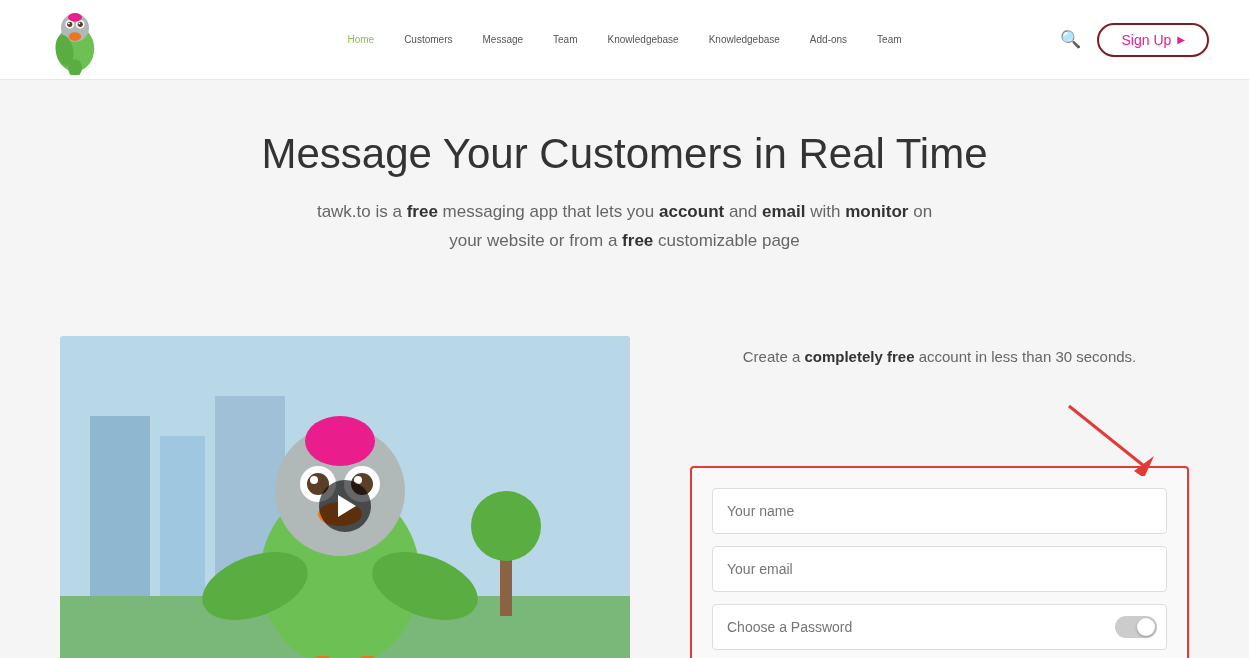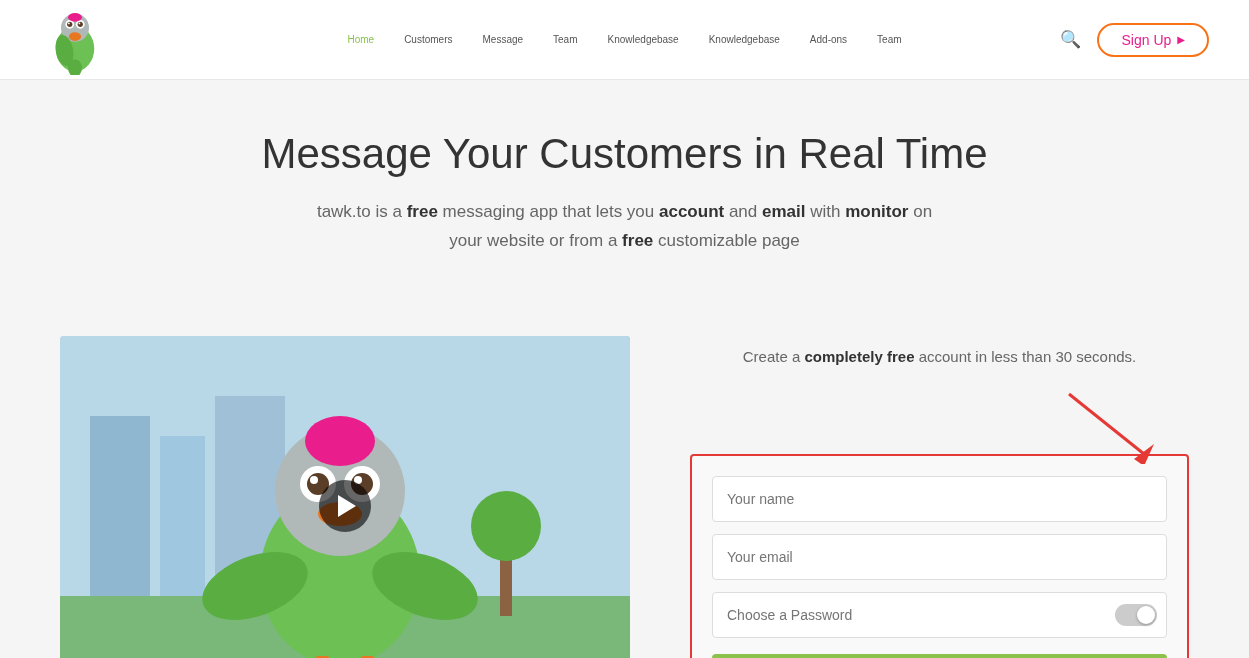--- a/index.html
+++ b/index.html
@@ -50,21 +50,21 @@
       gap: 16px;
     }
     .search-icon-btn {
       background: none;
       border: none;
       cursor: pointer;
       font-size: 17px;
       color: #666;
     }
     .signup-btn {
-      border: 2px solid #f97316;
+      border: 2px solid #7f1d1d;
       background: none;
       color: #e91e8c;
       padding: 7px 22px;
       border-radius: 30px;
       font-size: 14px;
       cursor: pointer;
       font-weight: 500;
       display: flex;
       align-items: center;
       gap: 6px;
@@ -154,21 +154,21 @@
     
     .signup-panel {
       flex: 1;
       max-width: 580px;
       padding-top: 10px;
     }
     .signup-tagline {
       text-align: center;
       font-size: 15px;
       color: #666;
-      margin-bottom: 16px;
+      margin-bottom: 28px;
       line-height: 1.5;
     }
     .signup-tagline strong {
       font-weight: 700;
       color: #333;
     }
 
     
     .arrow-wrapper {
       display: flex;

